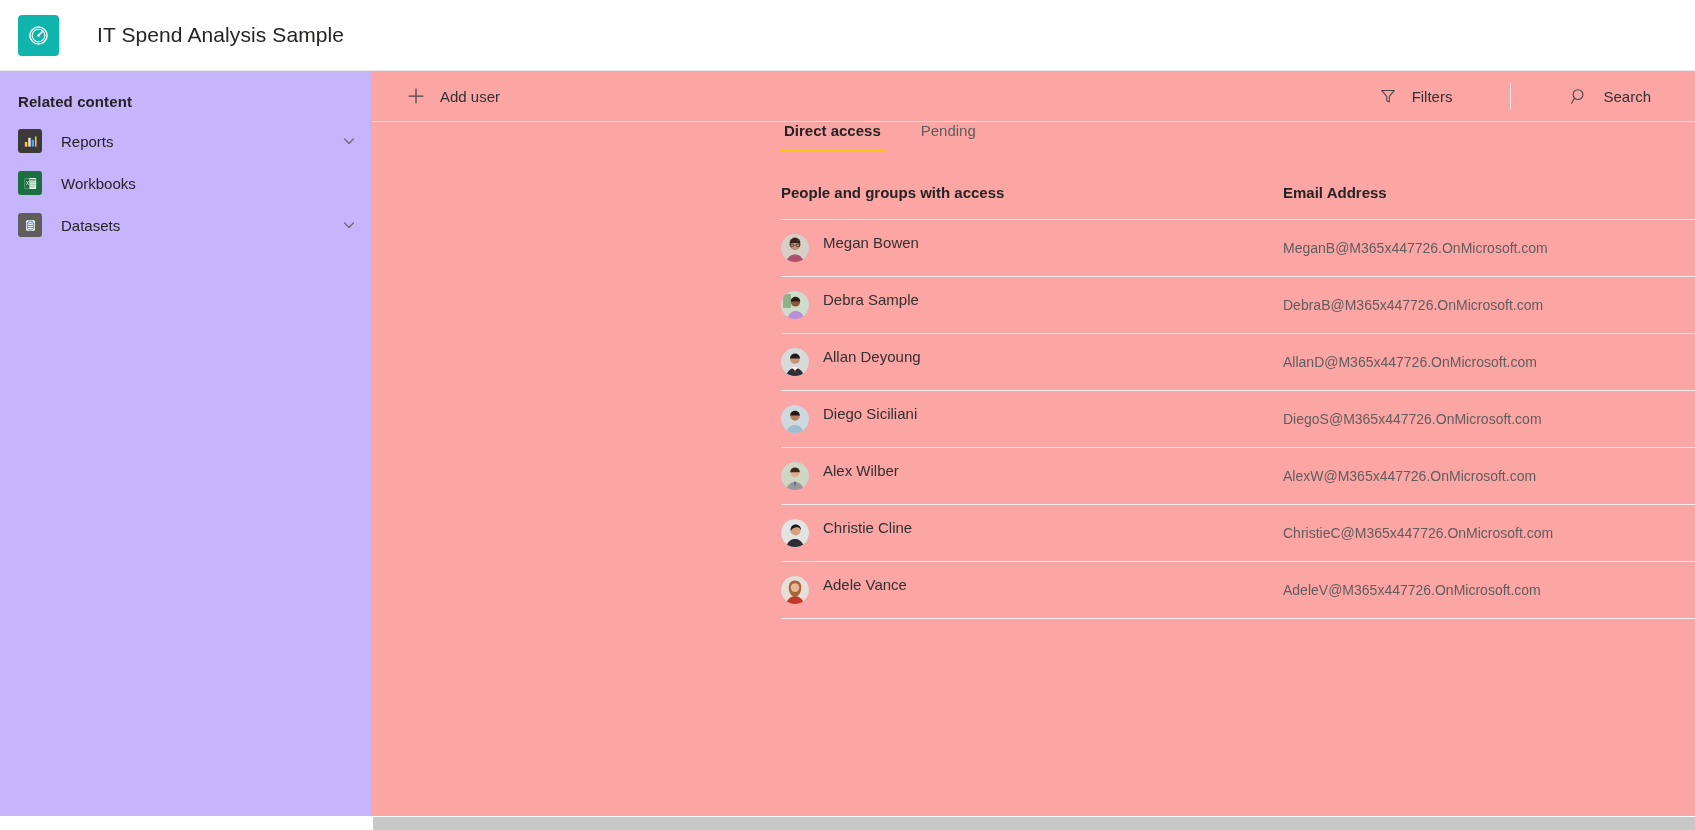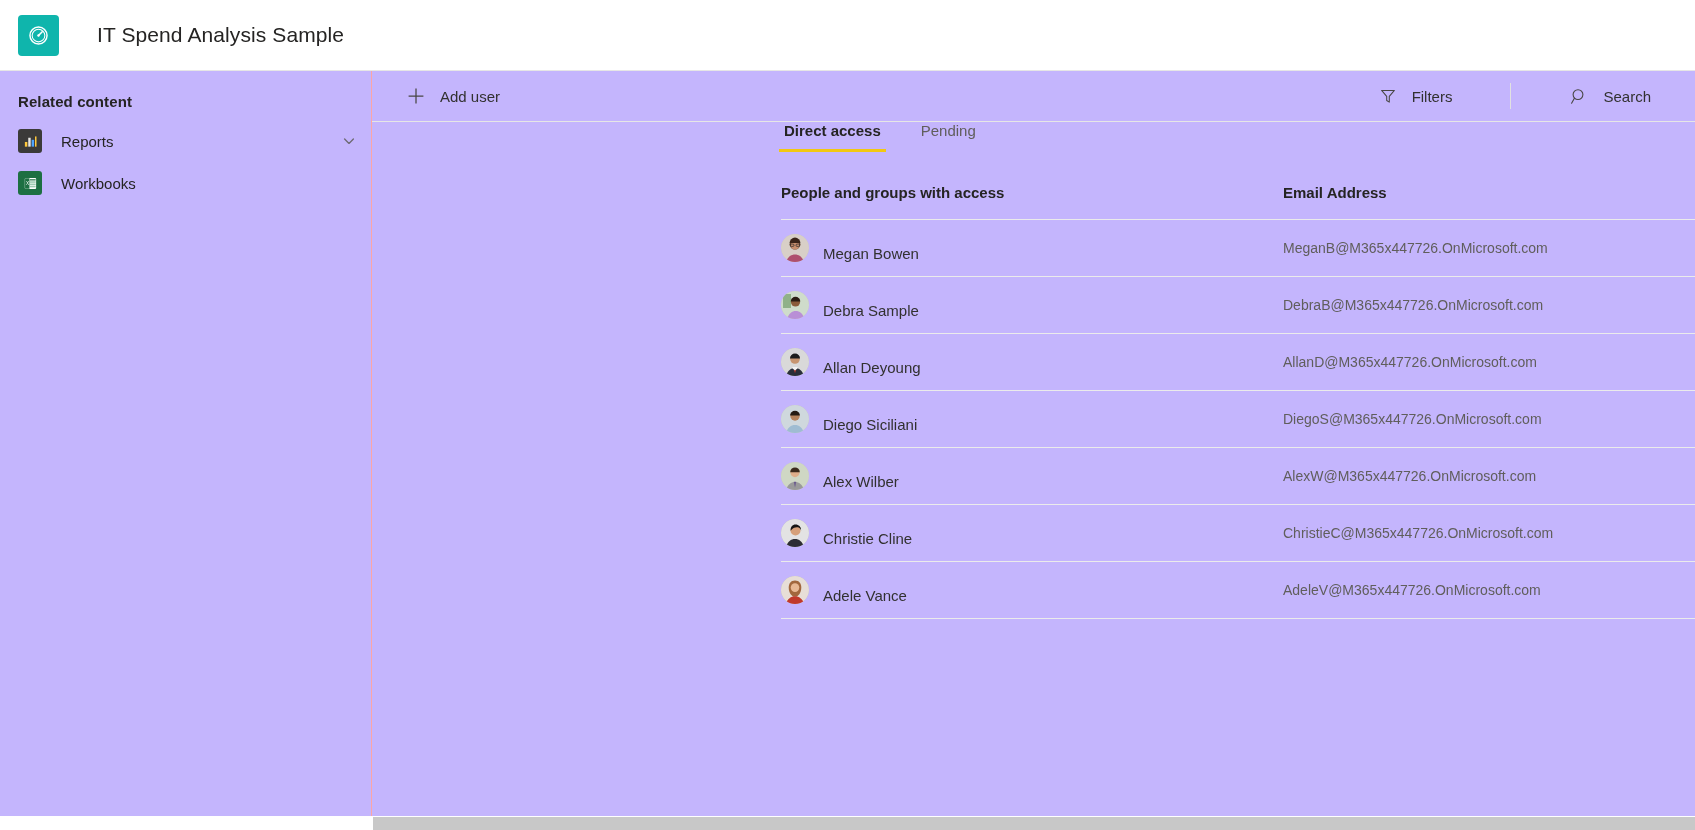--- a/index.html
+++ b/index.html
@@ -104,21 +104,21 @@
     flex: 0 0 auto;
     opacity: .85;
   }
 
   
   .content {
     flex: 1 1 auto;
     display: flex;
     flex-direction: column;
     min-width: 0;
-    background: #c4b5fd;
+    background: #fca5a5;
   }
 
   
   .command-bar {
     height: 51px;
     min-height: 51px;
     border-bottom: 1px solid #e6e6e6;
     display: flex;
     align-items: center;
     padding: 0 0 0 24px;
@@ -209,21 +209,21 @@
   th.col-email  { width: 446px; }
 
   table.access-table td {
     border-bottom: 1px solid #ebebeb;
     height: 57px;
     font-size: 14px;
     color: #605e5c;
     vertical-align: middle;
   }
 
-  .person-cell { display: flex; align-items: flex-end; }
+  .person-cell { display: flex; align-items: flex-start; }
   .avatar {
     width: 28px; height: 28px;
     border-radius: 50%;
     flex: 0 0 auto;
     overflow: hidden;
     position: relative;
     background: #c8c6c4;
   }
   .avatar svg { display: block; width: 28px; height: 28px; }
   .person-name {
@@ -303,20 +303,37 @@
             <text x="3.1" y="9.4" font-size="5" fill="#ffffff" font-family="sans-serif">X</text>
             <rect x="7.4" y="3.2" width="6.1" height="1.7" fill="#1d6f42" opacity=".75"></rect>
             <rect x="7.4" y="5.6" width="6.1" height="1.7" fill="#4ea372" opacity=".55"></rect>
             <rect x="7.4" y="8.0" width="6.1" height="1.7" fill="#4ea372" opacity=".55"></rect>
             <rect x="7.4" y="10.4" width="6.1" height="1.7" fill="#4ea372" opacity=".55"></rect>
           </svg>
         </span>
         <span class="nav-label">Workbooks</span>
       </div>
 
+      <div class="nav-item">
+        <span class="nav-icon datasets">
+          <svg width="15" height="15" viewBox="0 0 16 16" aria-hidden="true">
+            <rect x="3.4" y="2.4" width="9.2" height="11.2" rx="1" fill="#ffffff"></rect>
+            <ellipse cx="8" cy="4.6" rx="3.1" ry="1.1" fill="none" stroke="#3b86d6" stroke-width="1"></ellipse>
+            <path d="M4.9 4.6 v2.3 a3.1 1.1 0 0 0 6.2 0 V4.6" fill="none" stroke="#3b86d6" stroke-width="1"></path>
+            <path d="M4.9 6.9 v2.3 a3.1 1.1 0 0 0 6.2 0 V6.9" fill="none" stroke="#3b86d6" stroke-width="1"></path>
+            <path d="M4.9 9.2 v2.3 a3.1 1.1 0 0 0 6.2 0 V9.2" fill="none" stroke="#3b86d6" stroke-width="1"></path>
+          </svg>
+        </span>
+        <span class="nav-label">Datasets</span>
+        <span class="chev">
+          <svg width="16" height="16" viewBox="0 0 16 16" aria-hidden="true">
+            <path d="M3.6 6 L8 10.4 L12.4 6" fill="none" stroke="#605e5c" stroke-width="1.35" stroke-linecap="round" stroke-linejoin="round"></path>
+          </svg>
+        </span>
+      </div>
     </div>
 
     <div class="content">
 
       <div class="command-bar">
         <button class="cmd-btn">
           <span class="glyph">
             <svg width="18" height="18" viewBox="0 0 18 18" aria-hidden="true">
               <path d="M9 1.6 V16.4 M1.6 9 H16.4" stroke="#484644" stroke-width="1.25" stroke-linecap="butt"></path>
             </svg>

